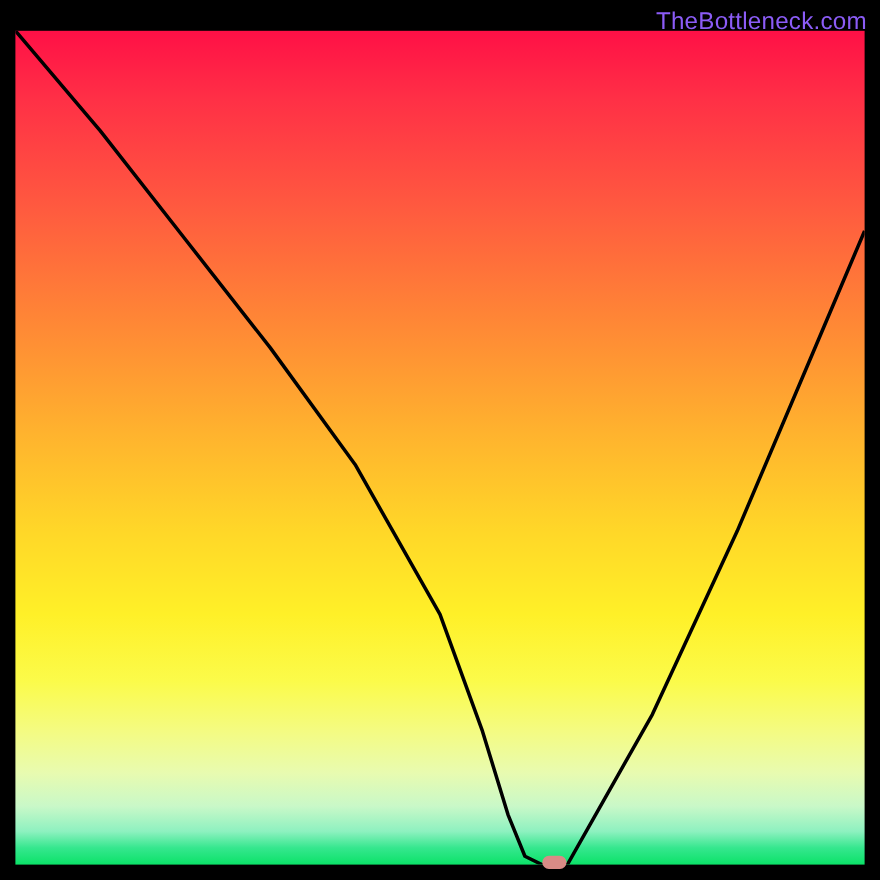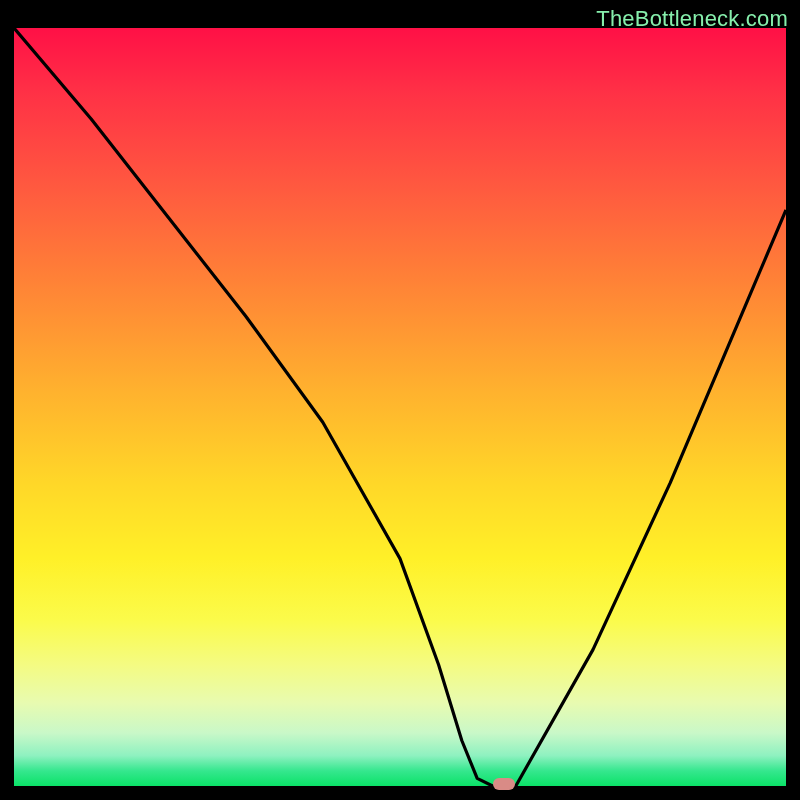--- a/index.html
+++ b/index.html
@@ -8,21 +8,21 @@
     height: 800px;
     background: #000;
     position: relative;
     font-family: Arial, Helvetica, sans-serif;
     overflow: hidden;
   }
   .watermark {
     position: absolute;
     top: 6px;
     right: 12px;
-    color: #86efac;
+    color: #8b5cf6;
     font-size: 22px;
     font-weight: 500;
     z-index: 10;
     letter-spacing: 0.2px;
   }
   .plot-area {
     position: absolute;
     left: 14px;
     top: 28px;
     width: 772px;

